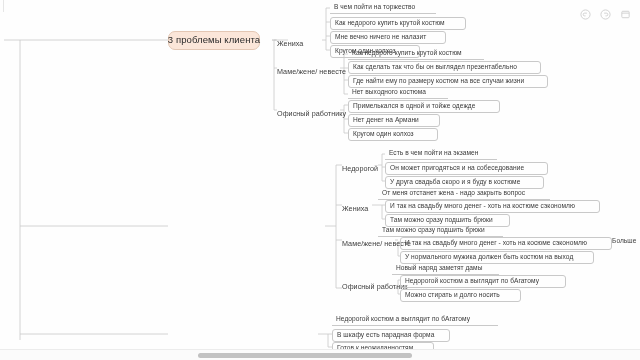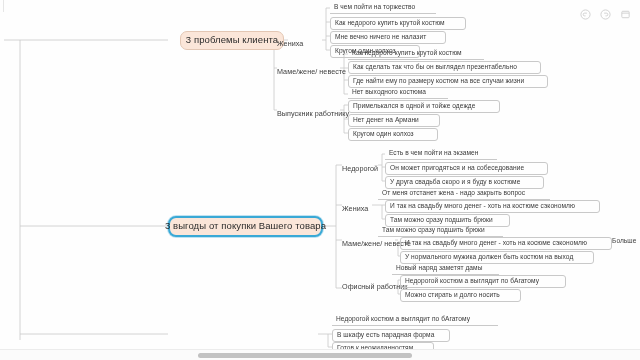--- a/index.html
+++ b/index.html
@@ -205,36 +205,35 @@
         <rect x="4" y="5" width="16" height="14" rx="2"></rect>
         <path d="M4 9 h16"></path>
       </svg>
     </div>
   </div>
 
   <div id="hscroll">
     <div id="hscroll-thumb" style="left: 198px; width: 214px;"></div>
   </div>
 
-<div class="topic" style="left: 180px; top: 31px; width: 104px; height: 19px;">3 проблемы клиента</div>
+<div class="topic" style="left: 168px; top: 31px; width: 92px; height: 19px;">3 проблемы клиента</div>
     <div class="branch-label" style="left: 277px; top: 40px;">Жениха</div>
     <div class="leaf" style="left: 330px; top: 4px; width: 106px;">В чем пойти на торжество</div>
     <div class="leaf boxed" style="left: 330px; top: 17px; width: 136px;">Как недорого купить крутой костюм</div>
     <div class="leaf boxed" style="left: 330px; top: 31px; width: 116px;">Мне вечно ничего не налазит</div>
     <div class="leaf boxed" style="left: 330px; top: 45px; width: 90px;">Кругом один колхоз</div>
     <div class="branch-label" style="left: 277px; top: 68px;">Маме/жене/ невесте</div>
     <div class="leaf" style="left: 348px; top: 50px; width: 136px;">Как недорого купить крутой костюм</div>
     <div class="leaf boxed" style="left: 348px; top: 61px; width: 193px;">Как сделать так что бы он выглядел презентабельно</div>
     <div class="leaf boxed" style="left: 348px; top: 75px; width: 200px;">Где найти ему по размеру костюм на все случаи жизни</div>
     <div class="leaf" style="left: 348px; top: 89px; width: 100px;">Нет выходного костюма</div>
-    <div class="branch-label" style="left: 277px; top: 110px;">Выпускник работнику</div>
+    <div class="branch-label" style="left: 277px; top: 110px;">Офисный работнику</div>
     <div class="leaf boxed" style="left: 348px; top: 100px; width: 152px;">Примелькался в одной и тойже одежде</div>
     <div class="leaf boxed" style="left: 348px; top: 114px; width: 92px;">Нет денег на Армани</div>
     <div class="leaf boxed" style="left: 348px; top: 128px; width: 90px;">Кругом один колхоз</div>
-    <div class="topic selected" style="left: 168px; top: 216px; width: 155px; height: 21px;">3 выгоды от покупки Вашего товара</div>
     <div class="branch-label" style="left: 342px; top: 165px;">Недорогой</div>
     <div class="leaf" style="left: 385px; top: 150px; width: 112px;">Есть в чем пойти на экзамен</div>
     <div class="leaf boxed" style="left: 385px; top: 162px; width: 163px;">Он может пригодяться и на собеседование</div>
     <div class="leaf boxed" style="left: 385px; top: 176px; width: 159px;">У друга свадьба скоро и я буду в костюме</div>
     <div class="leaf" style="left: 378px; top: 190px; width: 172px;">От меня отстанет жена - надо закрыть вопрос</div>
     <div class="branch-label" style="left: 342px; top: 205px;">Жениха</div>
     <div class="leaf boxed" style="left: 385px; top: 200px; width: 215px;">И так на свадьбу много денег - хоть на костюме сэкономлю</div>
     <div class="leaf boxed" style="left: 385px; top: 214px; width: 125px;">Там можно сразу подшить брюки</div>
     <div class="leaf" style="left: 378px; top: 227px; width: 125px;">Там можно сразу подшить брюки</div>
     <div class="branch-label" style="left: 342px; top: 240px;">Маме/жене/ невесте</div>

